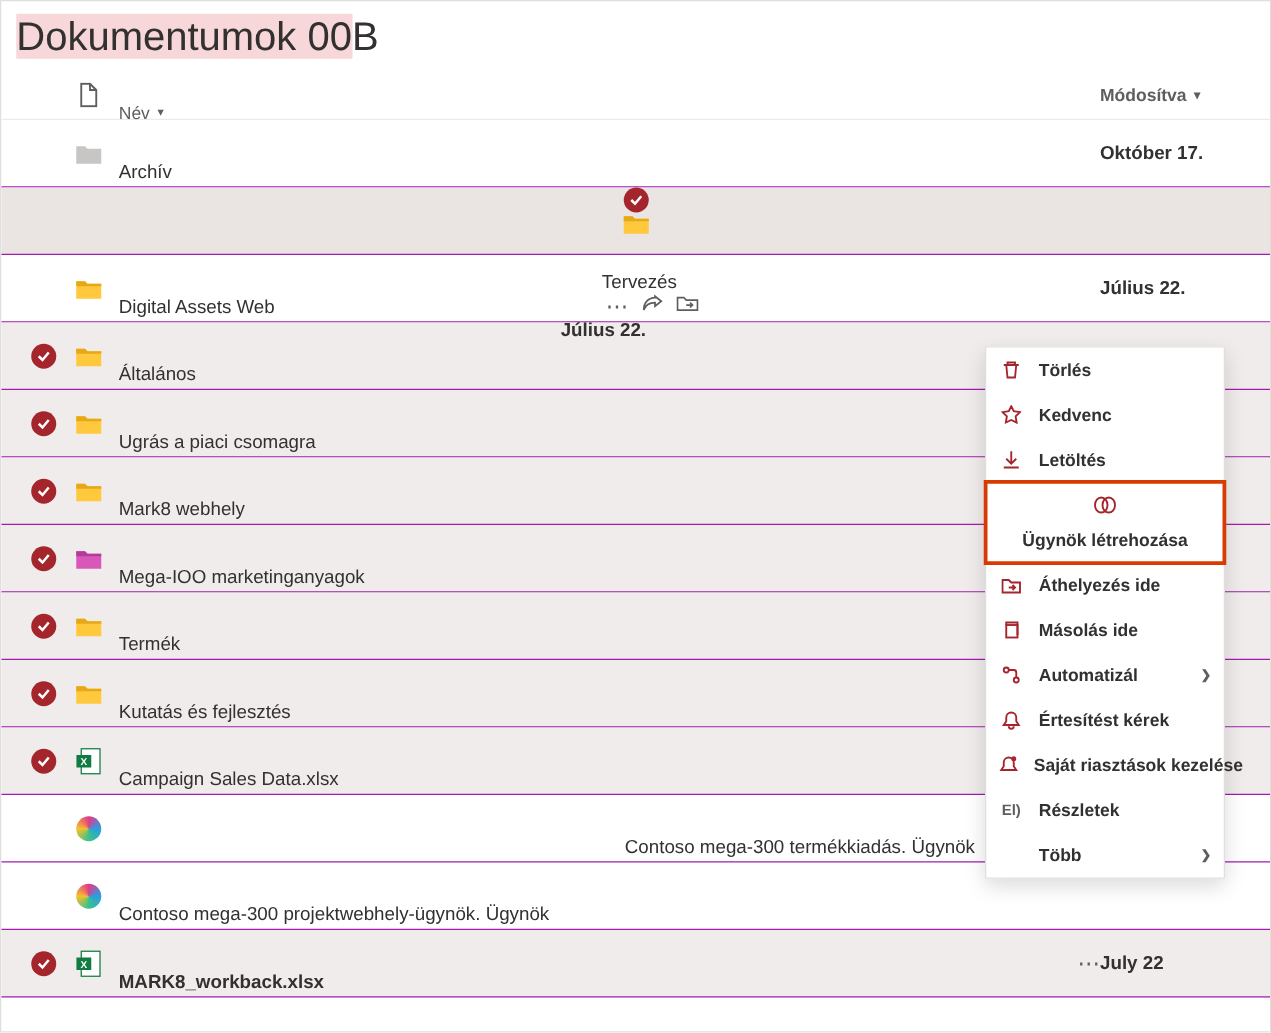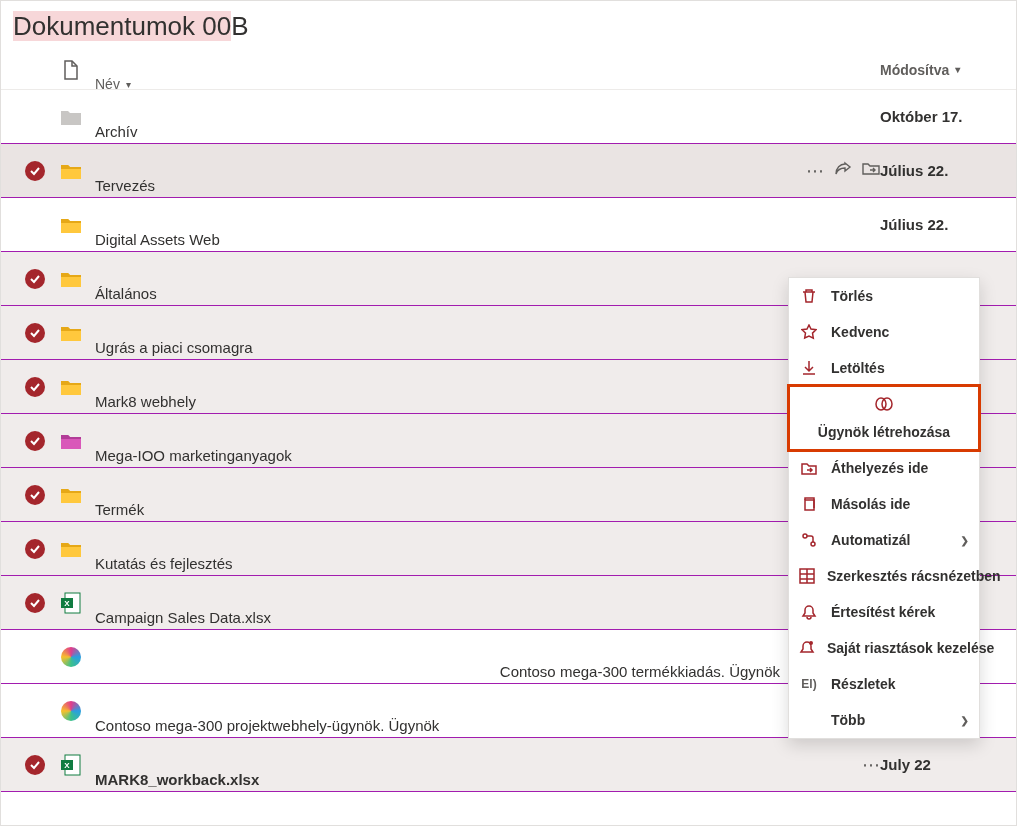--- a/index.html
+++ b/index.html
@@ -1,28 +1,28 @@
 <!DOCTYPE html>
 <html><head>
 <meta charset="utf-8">
 <style>
   * { box-sizing: border-box; margin: 0; padding: 0; font-family: "Segoe UI", Arial, sans-serif; }
   body { background: #ffffff; color: #323130; width: 1017px; height: 826px; overflow: hidden; position: relative; border:1px solid #e1dfdd;}
-  .page-title { font-size: 26px; font-weight: 400; padding: 10px 12px 8px 12px; }
+  .page-title { font-size: 32px; font-weight: 400; padding: 10px 12px 8px 12px; }
   .page-title .hl { background: #f7d7d9; }
   .list-header { display: flex; align-items: center; height: 40px; padding: 0 16px; border-bottom: 1px solid #edebe9; font-size: 14px; color: #605e5c;}
   .col-select { width: 36px; display:flex; justify-content:center;}
   .col-icon { width: 36px; display:flex; justify-content:center; align-items:center;}
   .col-name { flex: 1; display:flex; align-items:center; gap:6px; padding-left:6px;margin-top:29px;}
   .col-mod { width: 120px; text-align:left; display:flex; align-items:center; gap:6px;font-weight:bold;}
   .col-actions { width: 100px; display:flex; justify-content:flex-end; gap:10px; color:#605e5c;}
   .chev { font-size:10px; color:#605e5c;}
   .row { display:flex; align-items:center; height:54px; padding:0 16px; border-bottom:1px solid #a21caf; font-size:15px;}
   .row.sel { background:#f0eceb; }
-  .row.sel.hover { background:#eae4e3;}
+  .row.sel.hover { background:#eae4e3;flex-direction:column;}
   .sel-badge { width:20px; height:20px; border-radius:50%; background:#a4262c; display:flex; align-items:center; justify-content:center;}
   .sel-badge svg{stroke:#fff;}
   .more-dots{color:#605e5c; font-size:18px; cursor:pointer;}
   .share-ico,.move-ico{color:#605e5c; cursor:pointer;}
   .context-menu{position:absolute; top:276px; right:36px; width:192px; background:#fff; border:1px solid #e1dfdd; box-shadow:0 6px 16px rgba(0,0,0,0.15); font-size:14px; z-index:10;}
   .ctx-item{display:flex; align-items:center; gap:12px; padding:10px 10px; cursor:pointer; white-space:nowrap;font-weight:bold;}
   .ctx-icon{width:20px; display:flex; justify-content:center; color:#a4262c;}
   .ctx-item.highlight{outline:3px solid #d83b01; outline-offset:-1px;flex-direction:column;}
   .ctx-item .chev-r{margin-left:auto; color:#605e5c; font-size:10px;}
   .ctx-text-icon{width:20px; text-align:center; font-size:12px; color:#605e5c;}
@@ -365,29 +365,20 @@
           <circle cx="12" cy="12" r="2" fill="none" stroke="#a4262c" stroke-width="1.5"></circle>
           <path d="M6 4h4a2 2 0 012 2v4" fill="none" stroke="#a4262c" stroke-width="1.5"></path>
         </svg>
       </span>
       <span>Automatizál</span>
       <span class="chev-r">❯</span>
     </div>
     <div class="ctx-item">
       <span class="ctx-icon">
         <svg width="16" height="16">
-          <rect x="1" y="1" width="14" height="14" fill="none" stroke="#a4262c" stroke-width="1.5"></rect>
-          <path d="M1 6h14M1 11h14M8 1v14" fill="none" stroke="#a4262c" stroke-width="1.5"></path>
-        </svg>
-      </span>
-      <span>Szerkesztés rácsnézetben</span>
-    </div>
-    <div class="ctx-item">
-      <span class="ctx-icon">
-        <svg width="16" height="16">
           <path d="M8 2a4 4 0 014 4v3l2 3H2l2-3V6a4 4 0 014-4zM6 13a2 2 0 004 0" fill="none" stroke="#a4262c" stroke-width="1.5"></path>
         </svg>
       </span>
       <span>Értesítést kérek</span>
     </div>
     <div class="ctx-item">
       <span class="ctx-icon">
         <svg width="16" height="16">
           <path d="M8 2a4 4 0 014 4v3l2 3H2l2-3V6a4 4 0 014-4z" fill="none" stroke="#a4262c" stroke-width="1.5"></path>
           <circle cx="12" cy="3" r="2" fill="#a4262c"></circle>

